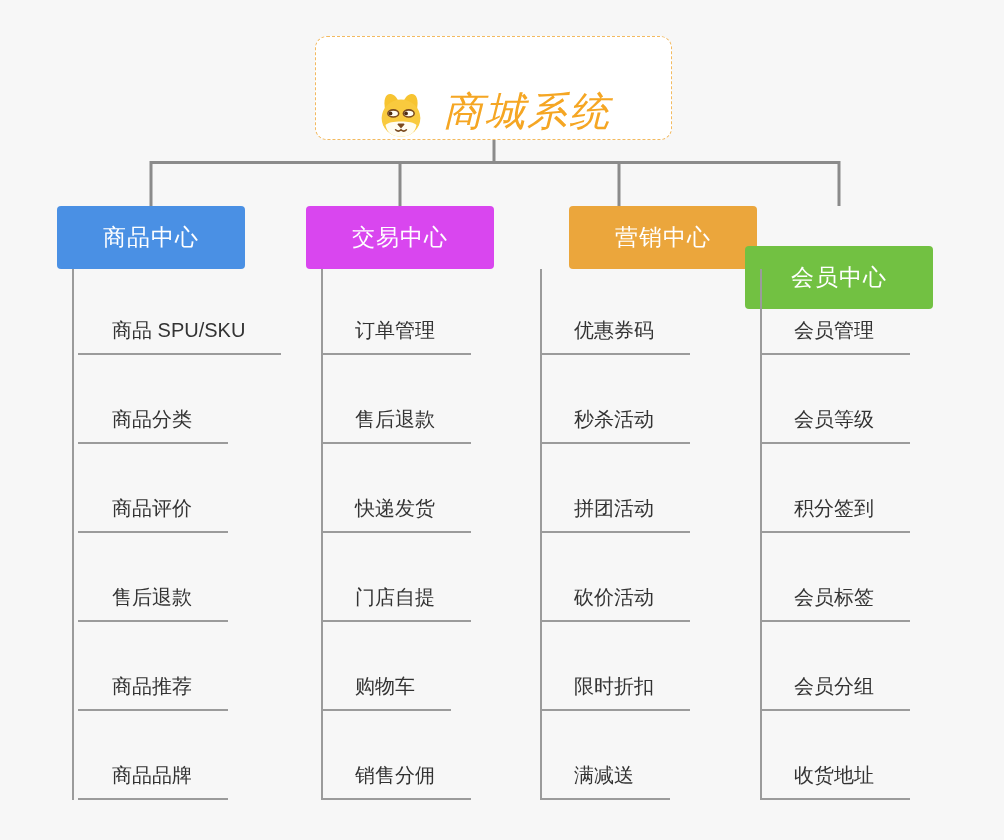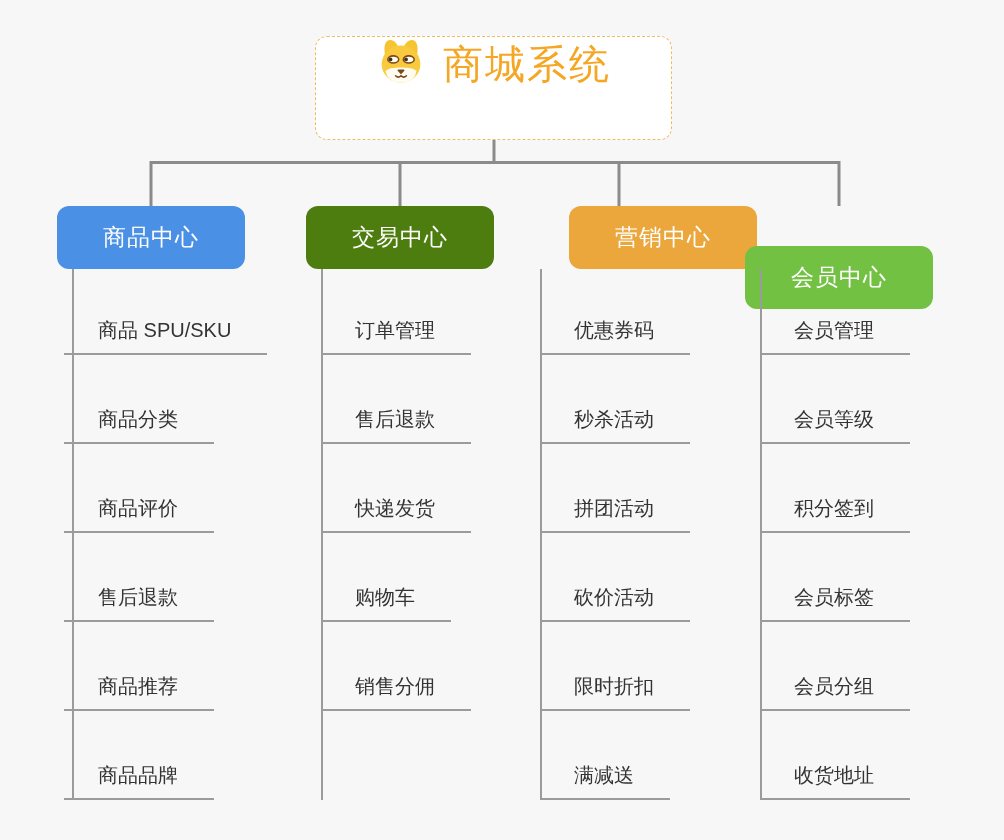--- a/index.html
+++ b/index.html
@@ -24,38 +24,39 @@
   
   .root-node {
     position: absolute;
     left: 315px; top: 36px;
     width: 357px; height: 104px;
     box-sizing: border-box;
     background: #FFFFFF;
     border: 1px dashed #F3BA60;
     border-radius: 12px;
     display: flex;
-    align-items: flex-start;
+    align-items: flex-end;
     justify-content: center;
     gap: 17px;
+    font-style: italic;
   }
   .root-title {
     font-size: 40px;
     color: #F5A623;
     letter-spacing: 2px;
     white-space: nowrap;
   }
   .root-icon { width: 50px; height: 48px; flex: 0 0 auto; }
 
   
   .branch-box {
     position: absolute;
     top: 206px;
     width: 188px; height: 63px;
-    border-radius: 12px;
+    border-radius: 4px;
     display: flex;
     align-items: center;
     justify-content: center;
     color: #FFFFFF;
     font-size: 23px;
     letter-spacing: 1px;
     cursor: default;
   }
   .branch-0 .branch-box { left: 57px;  }
   .branch-1 .branch-box { left: 306px; }
@@ -74,21 +75,21 @@
   .branch-2 .trunk { left: 540px; }
   .branch-3 .trunk { left: 760px; }
 
   .items {
     position: absolute;
     top: 266px;
     display: flex;
     flex-direction: column;
     align-items: flex-start;
   }
-  .branch-0 .items { left: 64px;  }
+  .branch-0 .items { left: 78px;  }
   .branch-1 .items { left: 321px; }
   .branch-2 .items { left: 540px; }
   .branch-3 .items { left: 760px; }
 
   .item {
     box-sizing: border-box;
     height: 89px;
     display: flex;
     align-items: flex-end;
     padding: 0 36px 9px 34px;
@@ -131,26 +132,27 @@
       <div class="item">商品 SPU/SKU</div>
       <div class="item">商品分类</div>
       <div class="item">商品评价</div>
       <div class="item">售后退款</div>
       <div class="item">商品推荐</div>
       <div class="item">商品品牌</div>
     </div>
   </div>
 
   <div class="branch branch-1">
-    <div class="branch-box" style="background: #4d7c0f;">交易中心</div>
+    <div class="branch-box" style="background: #d946ef;">交易中心</div>
     <div class="trunk"></div>
     <div class="items">
       <div class="item">订单管理</div>
       <div class="item">售后退款</div>
       <div class="item">快递发货</div>
+      <div class="item">门店自提</div>
       <div class="item">购物车</div>
       <div class="item">销售分佣</div>
     </div>
   </div>
 
   <div class="branch branch-2">
     <div class="branch-box" style="background: rgb(235, 166, 60);">营销中心</div>
     <div class="trunk"></div>
     <div class="items">
       <div class="item">优惠券码</div>

